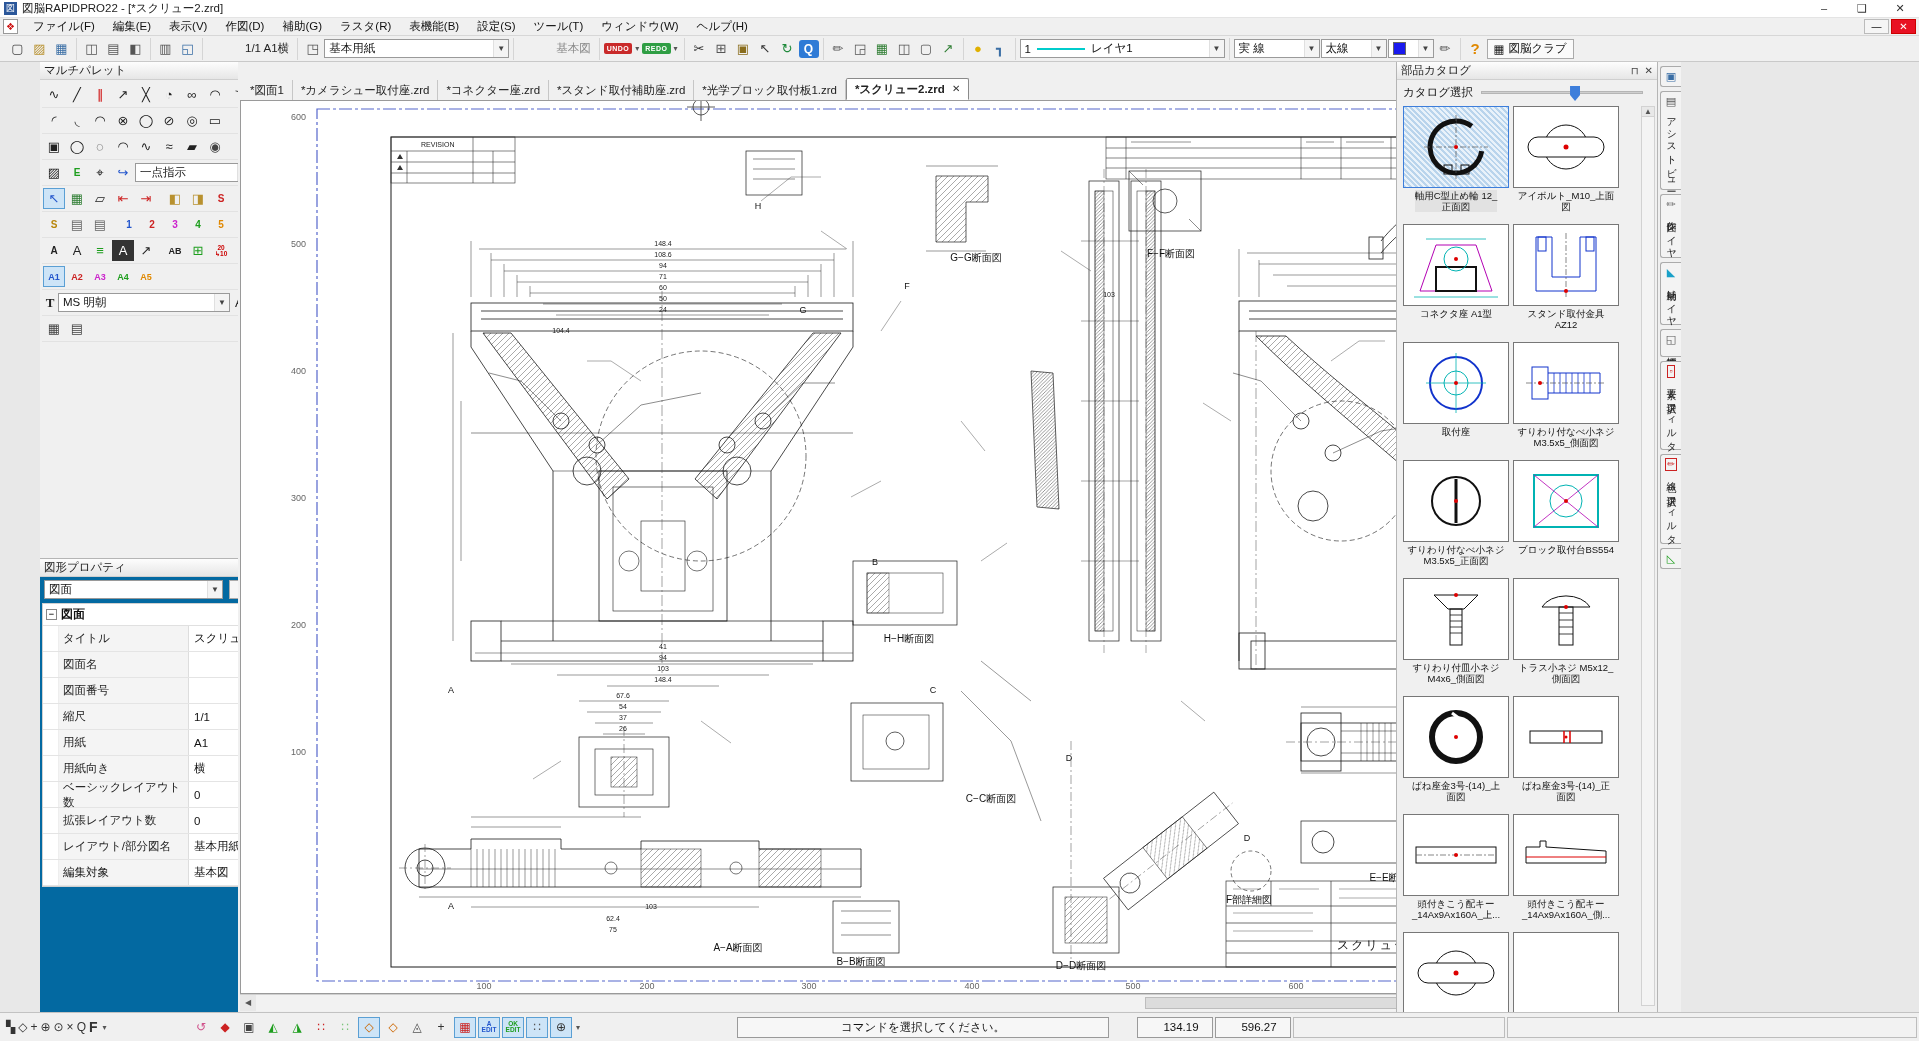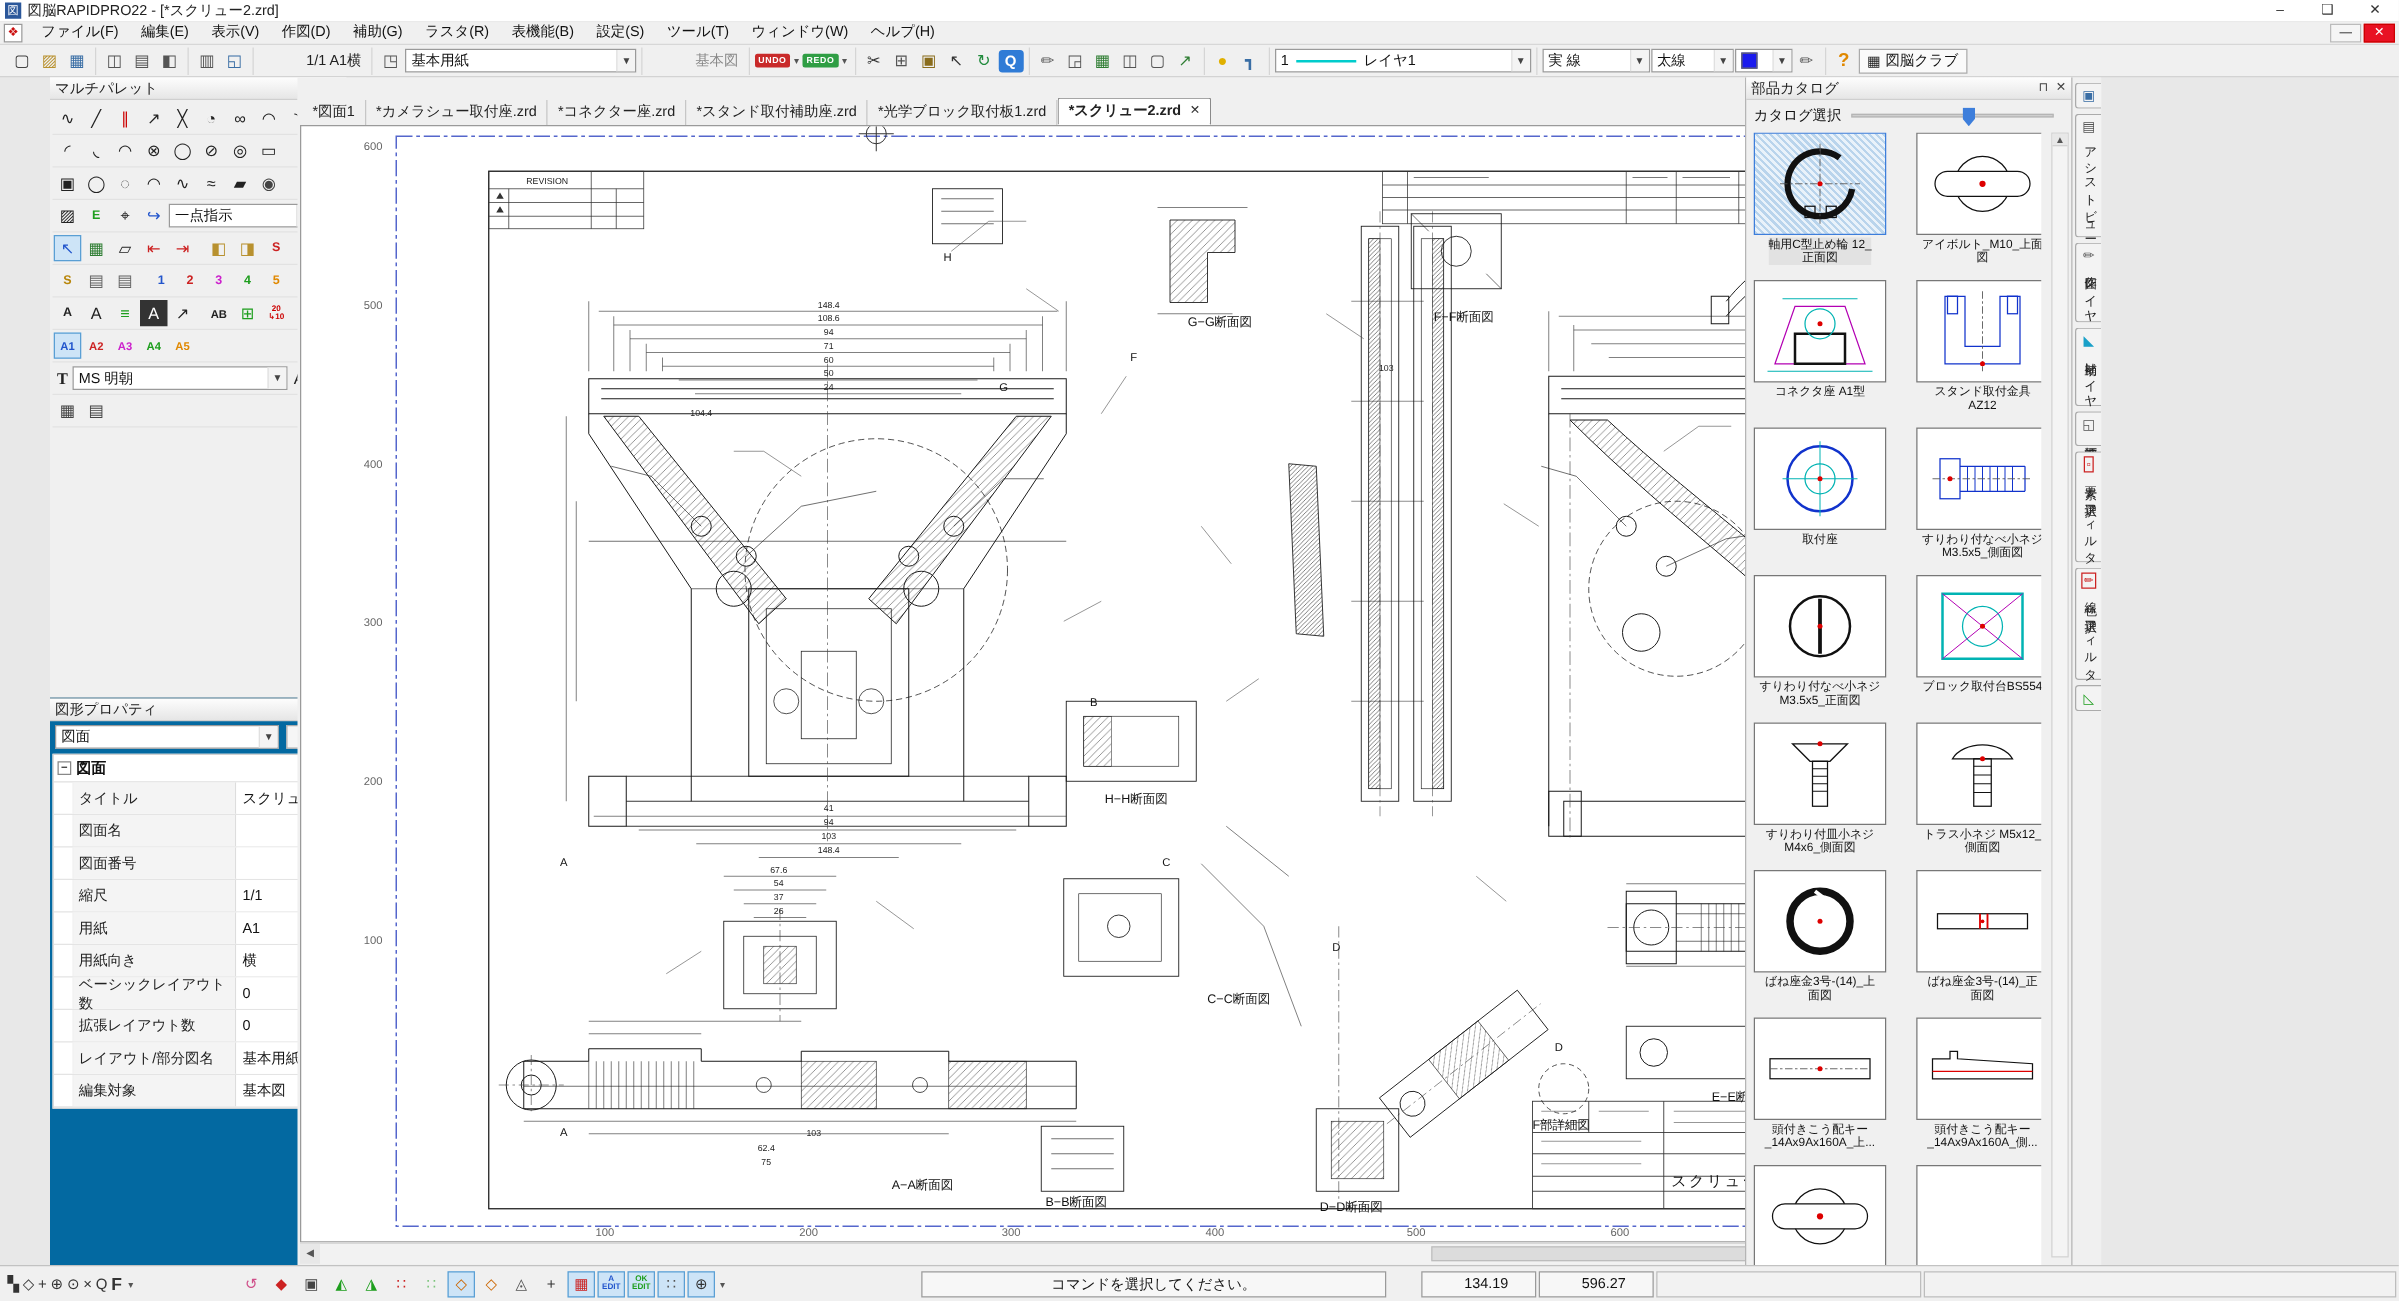--- a/index.html
+++ b/index.html
@@ -75,21 +75,21 @@
   .vscroll .sarr{height:16px;text-align:center;font-size:8px;line-height:16px;color:#555;background:#e8e8e8;}
   .vthumb{flex:0 0 560px;margin:2px;background:#d4d4d4;border:1px solid #bdbdbd;}
   .hscroll{position:absolute;left:2px;top:932px;width:1378px;height:17px;background:#f2f2f2;border-top:1px solid #cfcfcf;display:flex;align-items:center;}
   .hscroll .sarr{width:16px;text-align:center;font-size:8px;color:#555;background:#e8e8e8;height:100%;line-height:16px;}
   .hthumb{position:absolute;left:905px;width:455px;top:2px;height:12px;background:#dcdcdc;border:1px solid #bdbdbd;}
   
   .catalog{position:absolute;left:1396px;top:0;width:261px;height:950px;background:#f0f0f0;border-left:1px solid #b5b5b5;}
   .catsel{display:flex;align-items:center;gap:8px;padding:5px 6px;font-size:11.5px;}
   .slider{flex:1;height:3px;background:#cfcfcf;border:1px solid #b5b5b5;position:relative;margin-right:8px;}
   .sthumb{position:absolute;left:55%;top:-6px;width:10px;height:15px;background:#3d7edb;clip-path:polygon(0 0,100% 0,100% 60%,50% 100%,0 60%);}
-  .catgrid{position:absolute;left:4px;top:44px;width:232px;height:906px;display:grid;grid-template-columns:110px 110px;grid-auto-rows:118px;column-gap:20px;overflow:hidden;}
+  .catgrid{position:absolute;left:4px;top:44px;width:232px;height:906px;display:grid;grid-template-columns:110px 110px;grid-auto-rows:118px;column-gap:0;overflow:hidden;}
   .catitem{display:flex;flex-direction:column;align-items:center;}
   .catthumb{width:106px;height:82px;background:#fff;border:1px solid #777;display:flex;align-items:center;justify-content:center;}
   .catitem.sel .catthumb{background:repeating-linear-gradient(45deg,#b9d4ec 0 2px,#e9f2fa 2px 4px);border:1px solid #3d7edb;}
   .catname{font-size:9.5px;line-height:11px;text-align:center;margin-top:2px;color:#111;white-space:pre-line;}
   .catitem.sel .catname{background:#e2e2e2;}
   .catscroll{position:absolute;right:2px;top:44px;width:14px;height:900px;background:#f4f4f4;border:1px solid #d2d2d2;}
   .catscroll .sarr{display:block;text-align:center;font-size:8px;color:#555;background:#e8e8e8;border-bottom:1px solid #d2d2d2;}
   
   .rstrip{position:absolute;left:1657px;top:0;width:24px;height:950px;background:#f0f0f0;border-left:1px solid #b5b5b5;display:flex;flex-direction:column;gap:4px;padding-top:4px;}
   .rtab{display:flex;flex-direction:column;align-items:center;gap:3px;border:1px solid #ababab;border-right:none;background:#f3f3f3;padding:3px 0;margin-left:2px;border-radius:3px 0 0 3px;}
@@ -99,21 +99,21 @@
   
   .statusbar{position:absolute;left:0;top:1012px;width:1919px;height:29px;background:#f0f0f0;border-top:1px solid #c2c2c2;display:flex;align-items:center;padding:0 2px;gap:2px;}
   .snapstrip{display:flex;align-items:center;gap:3px;width:186px;padding-left:4px;}
   .snapg{font-size:12px;color:#333;}
   .snapF{font-weight:bold;font-size:14px;}
   .sicons{display:flex;align-items:center;gap:2px;width:545px;}
   .sic{width:22px;height:21px;display:flex;align-items:center;justify-content:center;font-size:12px;border:1px solid transparent;color:#444;}
   .sic.sel{background:#cde4f7;border:1px solid #5a9fd4;}
   .sic .mini{font-size:6.5px;font-weight:bold;line-height:6.5px;text-align:center;}
   .msgbox{width:372px;height:21px;border:1px solid #9a9a9a;background:#f7f7f7;display:flex;align-items:center;justify-content:center;font-size:11.5px;color:#111;}
-  .coordbox{width:92px;height:21px;border:1px solid #9a9a9a;background:#f7f7f7;display:flex;align-items:center;justify-content:center;font-size:11.5px;padding-left:12px;}
+  .coordbox{width:76px;height:21px;border:1px solid #9a9a9a;background:#f7f7f7;display:flex;align-items:center;justify-content:center;font-size:11.5px;padding-left:12px;}
   .fillbox{height:21px;border:1px solid #bdbdbd;background:#f2f2f2;}
 </style>
 </head>
 <body>
 
 <div class="titlebar">
   <span class="appico">図</span>
   <span class="titletext">図脳RAPIDPRO22 - [*スクリュー2.zrd]</span>
   <span class="winbtns">
     <span class="winbtn">–</span>

